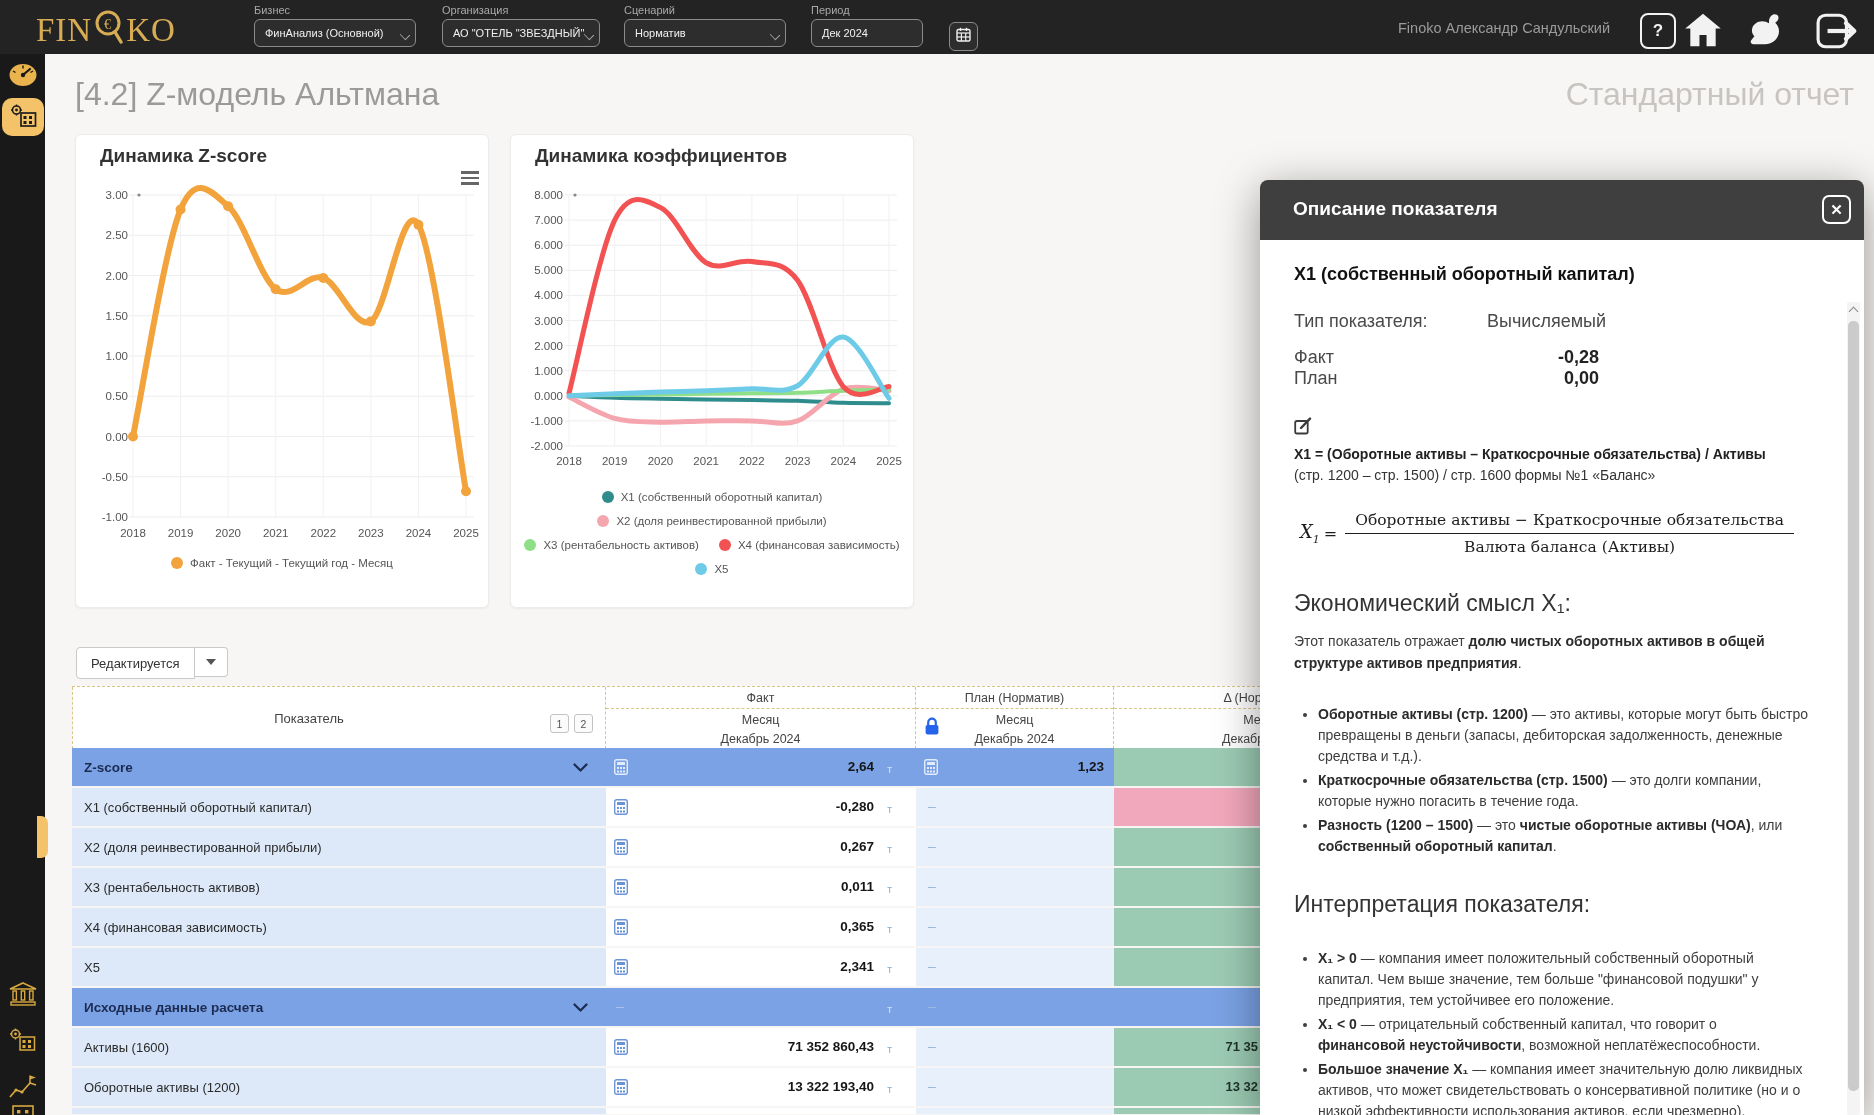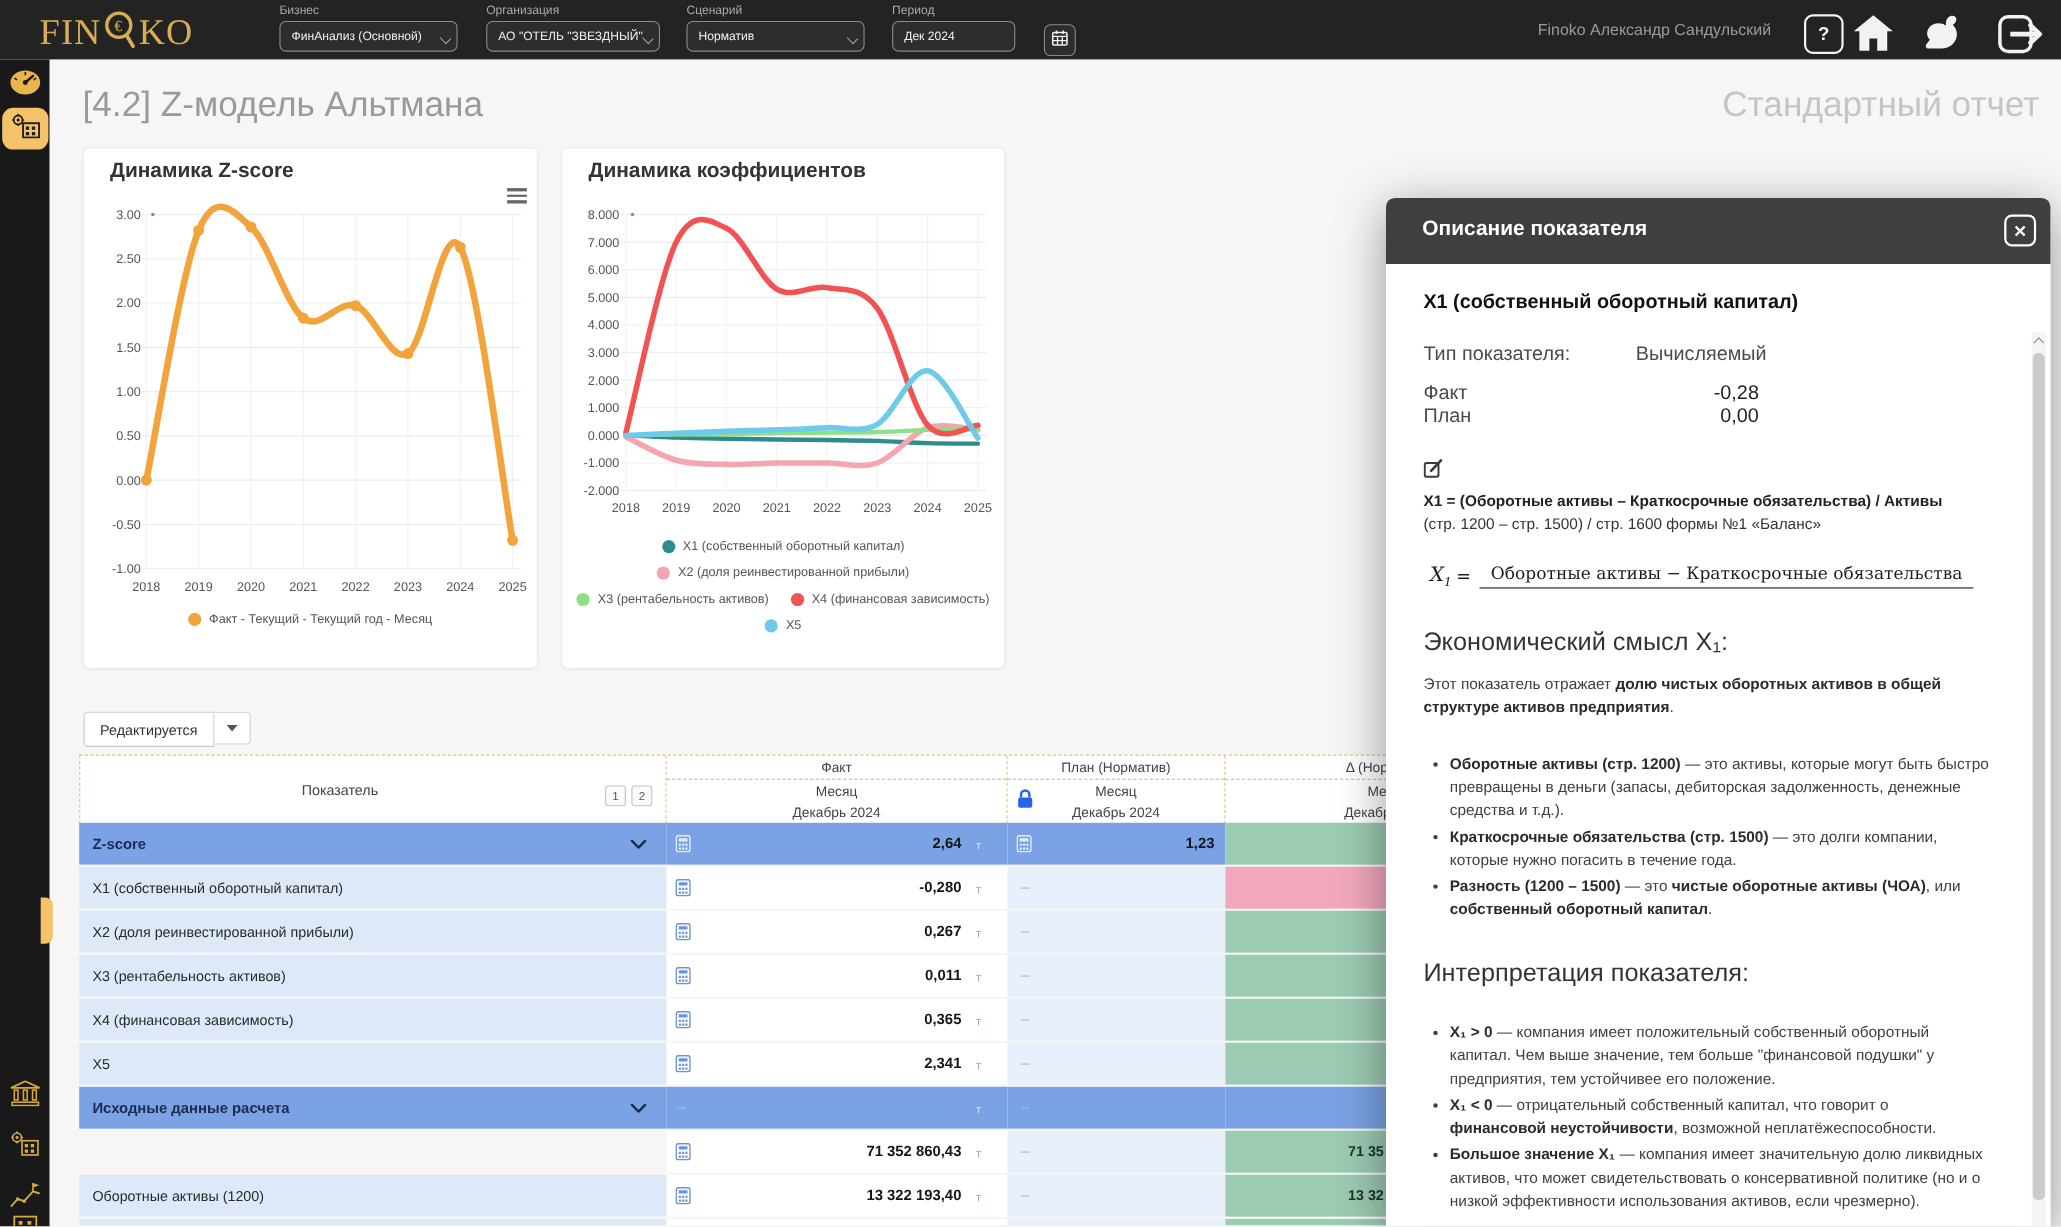--- a/index.html
+++ b/index.html
@@ -102,21 +102,21 @@
   .m-title{position:absolute;left:33px;top:18px;color:#fff;font-size:19px;font-weight:bold}
   .m-close{position:absolute;right:13px;top:15px;width:29px;height:29px;border:2px solid #fff;
            border-radius:7px;color:#fff;font-size:15px;font-weight:bold;display:flex;align-items:center;
            justify-content:center;cursor:pointer;box-sizing:border-box}
   .m-body{position:absolute;left:0;top:60px;right:0;bottom:0;overflow:hidden;background:#fff;
           padding:24px 56px 0 34px;box-sizing:border-box}
   .m-h3{font-size:18px;font-weight:bold;color:#111;margin:0 0 26px}
   .m-row{display:flex;font-size:18px;color:#4a4a4a;height:21px;align-items:center}
   .m-row .l{width:193px}
   .m-row.first{margin-bottom:15px}
-  .m-row.num .v{width:112px;text-align:right;font-weight:normal;color:#222}
+  .m-row.num .v{width:112px;text-align:right;font-weight:bold;color:#222}
   .m-edit{margin-top:28px}
   .m-f1{font-size:14px;font-weight:bold;color:#222;margin-top:7px}
   .m-f2{font-size:14px;color:#333;margin-top:5px}
   .m-math{margin-top:28px;margin-left:6px;font-family:"DejaVu Serif","Liberation Serif",serif;
           color:#1d1d1d;display:flex;align-items:center}
   .m-math .x{font-style:italic;font-size:18px}
   .m-math sub{font-size:11px}
   .m-math .eq{font-size:16px;margin:0 8px 0 4px}
   .m-math .fr{text-align:center;font-size:15.5px}
   .m-math .n{padding:0 10px 4px;border-bottom:1.4px solid #1d1d1d}
@@ -665,20 +665,23 @@
     <div class="td d2">
           <span class="fdash">–</span>
           <span class="suff">т</span>
         </div>
     <div class="td d3">
           <span class="pdash">–</span>
         </div>
     <div class="td d4 blue"></div>
       </div>
       <div class="tr" style="top:342px">
+    <div class="td d1">
+          <span class="lbl">Активы (1600)</span>
+        </div>
     <div class="td d2">
           <span>
             <svg class="calc" width="14" height="16" viewBox="0 0 14 16">
               <rect x="0.7" y="0.7" width="12.6" height="14.6" rx="2" fill="none" stroke="currentColor" stroke-width="1.4"></rect>
               <rect x="3" y="3" width="8" height="3" rx="0.5" fill="currentColor"></rect>
               <g fill="currentColor">
                 <rect x="3" y="8" width="2" height="2"></rect>
                 <rect x="6" y="8" width="2" height="2"></rect>
                 <rect x="9" y="8" width="2" height="2"></rect>
                 <rect x="3" y="11.5" width="2" height="2"></rect>
@@ -764,20 +767,21 @@
             <line x1="7" y1="11" x2="16" y2="1.6" stroke="#3a3a3a" stroke-width="2.4" stroke-linecap="round"></line>
           </svg></span>
     </div>
     <div class="m-f1">X1 = (Оборотные активы – Краткосрочные обязательства) / Активы</div>
     <div class="m-f2">(стр. 1200 – стр. 1500) / стр. 1600 формы №1 «Баланс»</div>
     <div class="m-math">
       <span class="x"><span>X</span><sub>1</sub></span>
       <span class="eq">=</span>
       <span class="fr">
         <div class="n">Оборотные активы − Краткосрочные обязательства</div>
+        <div class="d">Валюта баланса (Активы)</div>
       </span>
     </div>
     <div id="m-sections">
         <div class="m-h2">Экономический смысл X₁:</div>
         <div class="m-p">Этот показатель отражает <b>долю чистых оборотных активов в общей структуре активов предприятия</b>.</div>
         <ul class="m-ul">
           <li><b>Оборотные активы (стр. 1200)</b> — это активы, которые могут быть быстро превращены в деньги (запасы, дебиторская задолженность, денежные средства и т.д.).</li>
           <li><b>Краткосрочные обязательства (стр. 1500)</b> — это долги компании, которые нужно погасить в течение года.</li>
           <li><b>Разность (1200 – 1500)</b> — это <b>чистые оборотные активы (ЧОА)</b>, или <b>собственный оборотный капитал</b>.</li>
         </ul>

